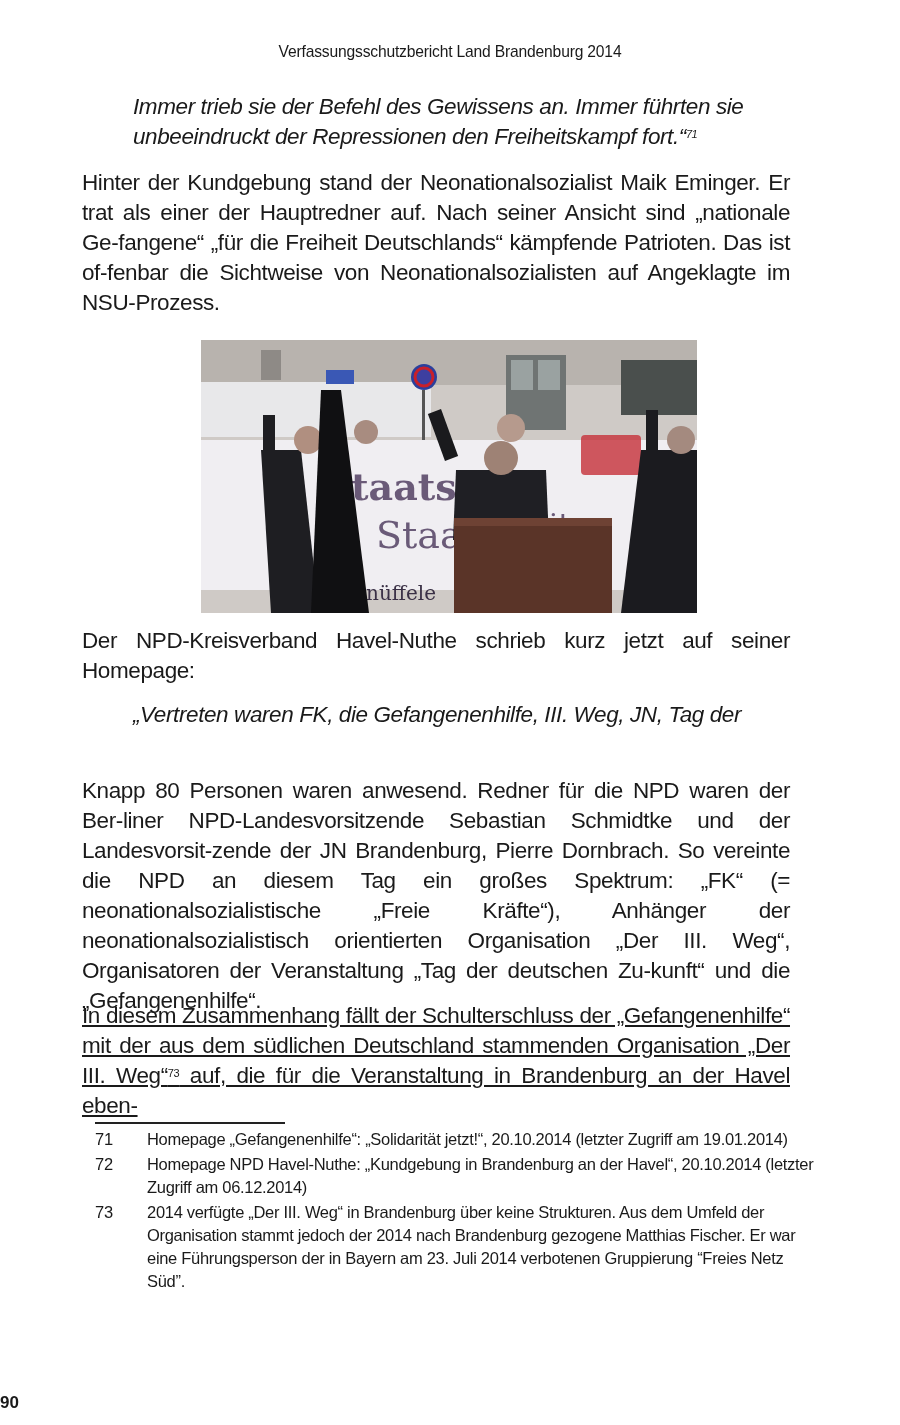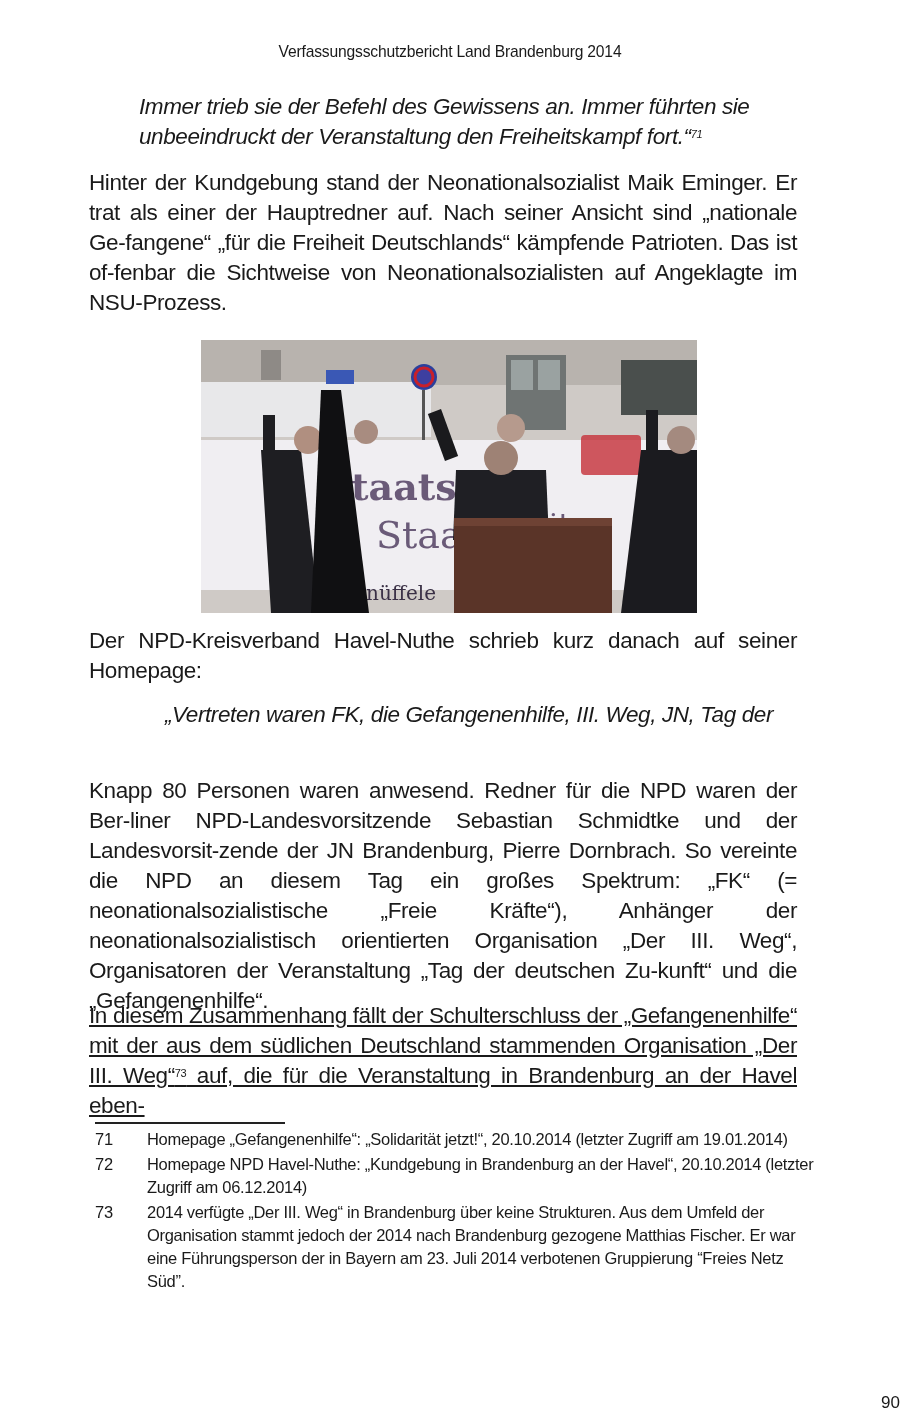--- a/index.html
+++ b/index.html
@@ -1,43 +1,43 @@
 <!DOCTYPE html>
 <html><head>
 <meta charset="utf-8">
 <style>
   html, body { margin: 0; padding: 0; background: #ffffff; }
   body { width: 900px; height: 1425px; position: relative; overflow: hidden;
          font-family: "Liberation Sans", sans-serif; color: #1a1a1a; }
   .header { position: absolute; top: 42px; left: 0; width: 900px; text-align: center;
             font-size: 17px; letter-spacing: -0.2px; transform: scaleX(0.92); }
-  .block { position: absolute; left: 89px; width: 708px; font-size: 22.5px;
+  .block { position: absolute; left: 82px; width: 708px; font-size: 22.5px;
            line-height: 30px; text-align: justify; letter-spacing: -0.4px; }
   .quote { position: absolute; left: 133px; width: 640px; font-size: 22.5px; line-height: 30px;
            font-style: italic; letter-spacing: -0.4px; }
-  .cond { display: block; margin-left: 6px; }
+  .cond { display: block; }
   sup { font-size: 11px; vertical-align: top; position: relative; top: -3px; }
   .photo { position: absolute; left: 201px; top: 340px; width: 496px; height: 273px;
            overflow: hidden; background: #c9c6c2; }
   .fn-rule { position: absolute; left: 95px; top: 1122px; width: 190px; height: 2px; background: #222; }
   .footnotes { position: absolute; left: 95px; top: 1128px; width: 720px; font-size: 16.5px;
                line-height: 23px; letter-spacing: -0.3px; }
   .fn { display: flex; margin-bottom: 2px; }
   .fn-num { width: 52px; flex: none; }
   .fn-text { flex: 1; }
-  .pagenum { position: absolute; top: 1393px; left: 0; width: 900px; text-align: right; font-size: 17px; }
+  .pagenum { position: absolute; top: 1393px; left: 0; width: 900px; text-align: left; font-size: 17px; font-weight: bold; }
 </style>
 </head>
 <body>
 
 <div class="header">Verfassungsschutzbericht Land Brandenburg 2014</div>
 
 <div class="quote" style="top:92px;">
   <span class="cond">Immer trieb sie der Befehl des Gewissens an. Immer führten sie</span>
-  <span class="cond"><span>unbeeindruckt der Veranstaltung den Freiheitskampf fort.“</span><sup>71</sup></span>
+  <span class="cond"><span>unbeeindruckt der Repressionen den Freiheitskampf fort.“</span><sup>71</sup></span>
 </div>
 
 <div class="block" style="top:168px;">Hinter der Kundgebung stand der Neonationalsozialist Maik Eminger. Er trat als einer der Hauptredner auf. Nach seiner Ansicht sind „nationale Ge-fangene“ „für die Freiheit Deutschlands“ kämpfende Patrioten. Das ist of-fenbar die Sichtweise von Neonationalsozialisten auf Angeklagte im NSU-Prozess.</div>
 
 <div class="photo">
   <svg width="496" height="273" viewBox="0 0 496 273">
     <rect x="0" y="0" width="496" height="273" fill="#cfcac6"></rect>
     <rect x="0" y="0" width="496" height="45" fill="#b8b3ae"></rect>
     <rect x="60" y="10" width="20" height="30" fill="#8e8a86"></rect>
     <rect x="305" y="15" width="60" height="75" fill="#6f7473"></rect>
@@ -65,23 +65,23 @@
     <circle cx="300" cy="118" r="17" fill="#9e8275"></circle>
     <circle cx="310" cy="88" r="14" fill="#b69a8d"></circle>
     <rect x="253" y="178" width="158" height="95" fill="#5a3428"></rect>
     <rect x="253" y="178" width="158" height="8" fill="#6e4234"></rect>
     <polygon points="440,110 496,110 496,273 420,273" fill="#1b1b1f"></polygon>
     <circle cx="480" cy="100" r="14" fill="#a48a7f"></circle>
     <rect x="445" y="70" width="12" height="45" fill="#1b1b1f"></rect>
   </svg>
 </div>
 
-<div class="block" style="top:626px;">Der NPD-Kreisverband Havel-Nuthe schrieb kurz danach auf seiner Homepage:</div>
+<div class="block" style="top:626px;">Der NPD-Kreisverband Havel-Nuthe schrieb kurz jetzt auf seiner Homepage:</div>
 
-<div class="quote" style="top:700px;text-align:right;">
+<div class="quote" style="top:700px;">
   <span class="cond">„Vertreten waren FK, die Gefangenenhilfe, III. Weg, JN, Tag der</span>
 </div>
 
 <div class="block" style="top:776px;">Knapp 80 Personen waren anwesend. Redner für die NPD waren der Ber-liner NPD-Landesvorsitzende Sebastian Schmidtke und der Landesvorsit-zende der JN Brandenburg, Pierre Dornbrach. So vereinte die NPD an diesem Tag ein großes Spektrum: „FK“ (= neonationalsozialistische „Freie Kräfte“), Anhänger der neonationalsozialistisch orientierten Organisation „Der III. Weg“, Organisatoren der Veranstaltung „Tag der deutschen Zu-kunft“ und die „Gefangenenhilfe“.</div>
 
 <div class="block" style="top:1001px;text-decoration:underline;"><span>In diesem Zusammenhang fällt der Schulterschluss der „Gefangenenhilfe“ mit der aus dem südlichen Deutschland stammenden Organisation „Der III. Weg“</span><sup>73</sup><span> auf, die für die Veranstaltung in Brandenburg an der Havel eben-</span></div>
 
 <div class="fn-rule"></div>
 
 <div class="footnotes">

